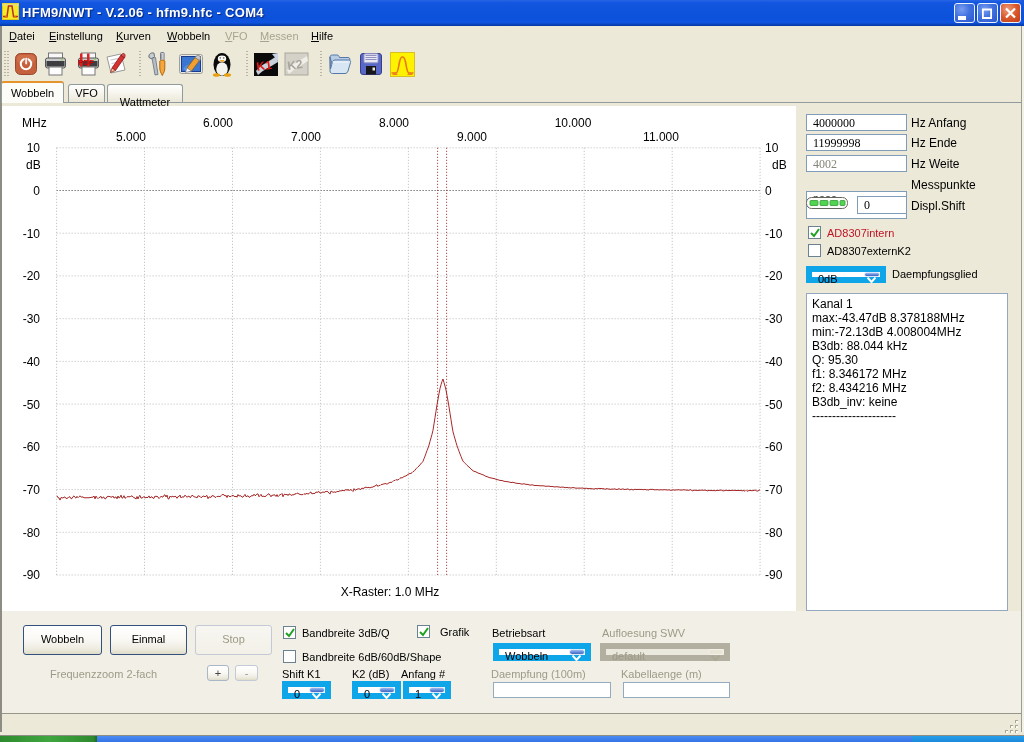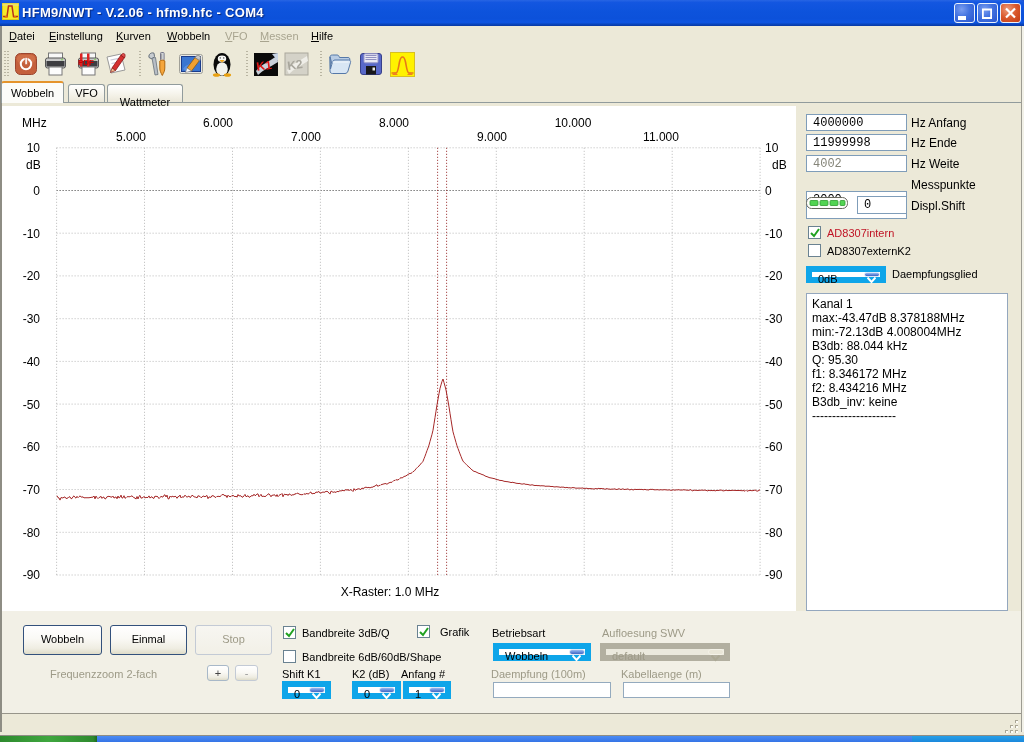--- a/index.html
+++ b/index.html
@@ -33,21 +33,21 @@
 #tab-active { left:1px; top:81px; width:63px; height:22px; background:#FCFCF9; padding-top:4px;
   border-top:2px solid #E5942C; z-index:3; }
 #tab-vfo { left:68px; top:84px; width:37px; height:18px; padding-top:2px; }
 #tab-watt { left:107px; top:84px; width:76px; height:18px; padding-top:11px; }
 #tabline { left:0px; top:102px; width:1021px; height:1px; background:#919B9C; }
 
 #chart { left:2px; top:106px; width:794px; height:505px; background:#FFFFFF; }
 .axlbl { position:absolute; font-size:12px; color:#000; }
 
 .xpinput { position:absolute; border:1px solid #7F9DB9; background:#fff; font-size:12px;
-  font-family:Liberation Mono, monospace; padding:1px 0 0 6px; color:#000; }
+  font-family:Liberation Serif, serif; padding:1px 0 0 6px; color:#000; }
 .xpinput.dis { background:#ffffff; color:#848478; }
 .lbl { position:absolute; font-size:11px; color:#000; white-space:nowrap; }
 .lbl.dis { color:#9D9A87; }
 .cb { position:absolute; width:13px; height:13px; background:#fff; border:1px solid #6A8291; }
 .combo { position:absolute; border:6px solid #0ea5e9; background:#fff; font-size:11px; color:#000;text-align:center; }
 .combo .val { position:absolute; left:6px; top:1px; }
 .combo .arr { position:absolute; right:0; top:0; bottom:0; width:16px;
   background:linear-gradient(180deg,#9CBAEE 0%,#6E93E0 45%,#4A6FC8 85%,#5A80D4 100%); border:1px solid #DCE8F8;
   border-radius:3px; }
 .combo.dis { background:#EBE9DD; color:#9D9A87; border-color:#B2AFA0; }
@@ -230,21 +230,21 @@
 <line x1="670.2" y1="41.8" x2="670.2" y2="469.0" stroke="#B9B9B9" stroke-width="1" stroke-dasharray="1 2"></line>
 <line x1="758.1" y1="41.8" x2="758.1" y2="469.0" stroke="#B9B9B9" stroke-width="1" stroke-dasharray="1 2"></line>
 <line x1="435.6" y1="41.8" x2="435.6" y2="469.0" stroke="#942222" stroke-width="1" stroke-dasharray="1 2"></line>
 <line x1="444.6" y1="41.8" x2="444.6" y2="469.0" stroke="#942222" stroke-width="1" stroke-dasharray="1 2"></line>
 <polyline points="55,389.7 56,391.7 57,391.9 58,394.1 59,391.5 60,391.8 61,392.0 62,391.1 63,391.0 64,392.5 65,392.3 66,391.9 67,390.8 68,390.9 69,392.7 70,392.5 71,390.7 72,389.9 73,391.4 74,392.1 75,390.3 76,391.7 77,390.7 78,389.9 79,390.8 80,391.3 81,390.7 82,392.0 83,391.6 84,391.9 85,391.6 86,391.9 87,391.6 88,391.7 89,391.3 90,391.3 91,391.1 92,390.0 93,392.9 94,390.1 95,391.6 96,392.6 97,391.5 98,391.2 99,390.3 100,392.4 101,391.1 102,391.2 103,393.0 104,392.5 105,390.7 106,390.6 107,390.2 108,390.8 109,390.9 110,391.2 111,390.1 112,392.1 113,391.4 114,390.9 115,392.8 116,390.0 117,392.0 118,391.3 119,389.1 120,392.1 121,391.8 122,389.7 123,392.3 124,391.7 125,390.7 126,390.8 127,390.6 128,390.9 129,389.9 130,390.2 131,390.6 132,391.9 133,391.9 134,393.1 135,390.5 136,393.0 137,390.3 138,389.4 139,392.2 140,391.8 141,391.6 142,390.4 143,392.0 144,391.3 145,391.6 146,391.4 147,389.9 148,392.1 149,391.0 150,390.8 151,392.2 152,392.3 153,390.0 154,390.6 155,390.2 156,391.0 157,392.6 158,391.6 159,390.2 160,391.0 161,391.0 162,389.2 163,388.8 164,391.0 165,389.1 166,392.8 167,392.9 168,390.1 169,391.2 170,390.3 171,390.4 172,391.0 173,390.2 174,390.7 175,392.3 176,390.6 177,390.6 178,389.0 179,391.9 180,390.8 181,391.2 182,390.9 183,389.1 184,390.4 185,391.2 186,390.6 187,390.0 188,391.6 189,390.9 190,389.2 191,389.8 192,390.7 193,391.1 194,391.1 195,392.0 196,389.7 197,390.2 198,390.4 199,391.7 200,391.2 201,390.0 202,390.2 203,390.9 204,390.0 205,389.5 206,392.7 207,390.9 208,391.2 209,391.4 210,389.6 211,389.9 212,390.0 213,391.4 214,391.3 215,390.3 216,390.6 217,390.1 218,390.9 219,389.6 220,388.5 221,388.7 222,388.7 223,390.1 224,389.3 225,391.6 226,389.2 227,390.4 228,390.5 229,390.6 230,389.4 231,389.7 232,389.8 233,391.0 234,390.0 235,391.2 236,388.5 237,390.0 238,389.7 239,389.9 240,391.2 241,391.0 242,389.8 243,388.4 244,390.7 245,390.3 246,389.7 247,391.2 248,391.1 249,390.0 250,389.6 251,389.9 252,388.2 253,389.7 254,389.2 255,388.0 256,387.9 257,390.8 258,389.7 259,388.3 260,390.6 261,390.1 262,390.4 263,390.5 264,390.2 265,389.1 266,388.1 267,387.8 268,389.1 269,390.8 270,389.1 271,389.4 272,388.7 273,389.1 274,390.5 275,388.6 276,390.7 277,389.5 278,388.6 279,388.5 280,387.5 281,390.8 282,388.5 283,388.1 284,389.0 285,388.1 286,389.6 287,388.0 288,388.1 289,389.4 290,389.1 291,388.6 292,389.0 293,387.5 294,388.2 295,387.2 296,387.2 297,388.1 298,388.3 299,388.8 300,388.6 301,388.6 302,387.6 303,388.5 304,387.7 305,387.5 306,388.0 307,387.7 308,386.3 309,386.1 310,388.0 311,387.4 312,387.5 313,387.4 314,385.9 315,386.5 316,385.9 317,385.5 318,387.1 319,386.8 320,386.6 321,385.8 322,386.5 323,385.9 324,385.4 325,385.4 326,385.8 327,387.1 328,388.1 329,385.1 330,385.5 331,386.4 332,386.0 333,385.9 334,386.6 335,385.2 336,385.8 337,385.4 338,384.6 339,385.1 340,384.5 341,384.5 342,384.7 343,384.6 344,383.2 345,384.5 346,383.2 347,384.8 348,383.6 349,383.9 350,384.4 351,385.5 352,382.6 353,384.2 354,383.9 355,383.1 356,383.0 357,382.7 358,383.3 359,383.5 360,381.9 361,382.8 362,381.9 363,381.6 364,381.0 365,381.7 366,381.6 367,381.3 368,382.0 369,381.3 370,381.2 371,381.1 372,380.2 373,380.3 374,379.0 375,378.9 376,380.5 377,379.3 378,379.6 379,378.6 380,378.6 381,378.0 382,378.0 383,377.5 384,377.7 385,378.3 386,377.4 387,376.9 388,376.4 389,376.3 390,376.3 391,375.3 392,374.3 393,374.6 394,373.5 395,374.2 396,373.7 397,373.4 398,372.3 399,371.5 400,372.1 401,371.3 402,370.5 403,370.2 404,370.0 405,369.0 406,368.6 407,367.7 408,367.5 409,367.4 410,366.7 411,365.6 412,365.3 413,364.1 414,362.8 415,361.8 416,360.8 417,360.1 418,358.5 419,357.8 420,356.6 421,355.3 422,352.7 423,350.2 424,347.4 425,344.6 426,342.0 427,339.1 428,335.4 429,331.9 430,328.3 431,324.2 432,317.9 433,311.6 434,305.2 435,298.8 436,293.2 437,287.7 438,282.5 439,278.9 440,275.4 441,273.0 442,276.6 443,280.1 444,284.0 445,289.5 446,295.0 447,300.9 448,307.3 449,313.7 450,320.0 451,325.8 452,329.4 453,332.9 454,336.4 455,339.8 456,342.5 457,345.2 458,347.9 459,350.4 460,353.0 461,355.1 462,356.2 463,357.2 464,358.2 465,359.3 466,360.2 467,361.0 468,362.0 469,362.9 470,364.0 471,364.6 472,365.5 473,365.4 474,366.0 475,366.4 476,367.0 477,367.4 478,367.6 479,368.1 480,368.5 481,368.8 482,369.2 483,370.0 484,370.3 485,370.7 486,371.0 487,371.5 488,371.8 489,371.9 490,372.2 491,372.3 492,372.7 493,372.7 494,373.5 495,373.7 496,373.7 497,374.1 498,374.5 499,374.4 500,374.6 501,374.8 502,375.3 503,375.4 504,375.5 505,375.7 506,375.7 507,376.1 508,376.1 509,376.7 510,376.3 511,376.3 512,376.8 513,376.7 514,377.4 515,377.2 516,377.6 517,377.4 518,377.5 519,378.0 520,378.0 521,378.1 522,377.6 523,378.2 524,378.3 525,378.4 526,378.5 527,378.8 528,379.1 529,379.1 530,378.7 531,379.1 532,379.3 533,379.6 534,379.4 535,379.5 536,379.7 537,379.5 538,379.9 539,379.8 540,379.7 541,379.9 542,379.8 543,380.2 544,380.3 545,380.1 546,380.3 547,380.1 548,380.4 549,380.5 550,380.5 551,380.5 552,381.0 553,380.8 554,380.9 555,380.6 556,381.1 557,380.8 558,381.4 559,381.2 560,381.0 561,381.3 562,381.0 563,381.9 564,381.4 565,381.5 566,381.6 567,382.0 568,381.5 569,382.3 570,381.5 571,381.7 572,381.6 573,382.0 574,382.2 575,382.1 576,382.2 577,382.0 578,382.2 579,382.1 580,382.1 581,381.9 582,382.8 583,382.5 584,382.2 585,382.3 586,382.6 587,382.6 588,382.6 589,382.6 590,382.8 591,382.9 592,383.0 593,382.8 594,382.4 595,383.0 596,382.5 597,382.3 598,382.8 599,382.2 600,382.9 601,382.5 602,382.9 603,383.3 604,382.9 605,382.5 606,383.2 607,382.9 608,383.3 609,383.3 610,383.0 611,383.2 612,383.0 613,382.8 614,383.5 615,383.4 616,383.2 617,382.6 618,383.3 619,383.4 620,383.2 621,382.7 622,383.5 623,383.4 624,383.3 625,383.2 626,382.8 627,383.7 628,383.9 629,383.4 630,383.3 631,384.1 632,383.6 633,383.2 634,383.6 635,383.4 636,383.5 637,383.4 638,383.4 639,383.5 640,383.3 641,383.8 642,383.6 643,383.3 644,383.8 645,383.8 646,383.9 647,384.0 648,383.1 649,383.6 650,383.2 651,383.5 652,383.7 653,383.9 654,383.7 655,383.8 656,383.6 657,384.1 658,383.8 659,383.7 660,383.9 661,383.9 662,383.7 663,383.7 664,383.9 665,383.9 666,384.1 667,383.8 668,384.0 669,384.4 670,384.1 671,383.8 672,383.9 673,384.3 674,383.8 675,383.9 676,383.9 677,383.6 678,384.2 679,383.9 680,384.2 681,383.8 682,383.8 683,384.0 684,383.9 685,384.4 686,384.0 687,384.5 688,383.6 689,383.9 690,384.6 691,385.0 692,383.9 693,384.5 694,384.1 695,384.6 696,384.3 697,384.5 698,384.1 699,384.4 700,383.9 701,384.5 702,384.0 703,384.3 704,384.2 705,384.8 706,384.9 707,384.1 708,384.7 709,384.5 710,384.5 711,384.7 712,384.4 713,384.8 714,384.8 715,384.2 716,384.7 717,384.2 718,384.3 719,384.0 720,384.3 721,385.0 722,384.7 723,384.6 724,384.2 725,384.4 726,384.7 727,384.4 728,384.6 729,384.4 730,384.5 731,384.2 732,384.5 733,384.3 734,384.6 735,384.4 736,384.6 737,384.4 738,384.5 739,384.6 740,384.7 741,384.7 742,384.5 743,385.3 744,384.3 745,385.3 746,384.7 747,384.7 748,384.4 749,384.6 750,384.7 751,384.6 752,384.4 753,384.0 754,384.5 755,385.3 756,384.8 757,384.5 758,383.7" fill="none" stroke="#A62828" stroke-width="1"></polyline>
 </svg>
 <div class="axlbl" style="left:106px;top:130px;width:50px;text-align:center">5.000</div>
 <div class="axlbl" style="left:193px;top:116px;width:50px;text-align:center">6.000</div>
 <div class="axlbl" style="left:281px;top:130px;width:50px;text-align:center">7.000</div>
 <div class="axlbl" style="left:369px;top:116px;width:50px;text-align:center">8.000</div>
-<div class="axlbl" style="left:457px;top:130px;width:50px;text-align:right">9.000</div>
+<div class="axlbl" style="left:457px;top:130px;width:50px;text-align:left">9.000</div>
 <div class="axlbl" style="left:548px;top:116px;width:50px;text-align:center">10.000</div>
 <div class="axlbl" style="left:636px;top:130px;width:50px;text-align:center">11.000</div>
 <div class="axlbl" style="left:22px;top:116px">MHz</div>
 <div class="axlbl" style="left:0px;top:141px;width:40px;text-align:right">10</div>
 <div class="axlbl" style="left:765px;top:141px">10</div>
 <div class="axlbl" style="left:0px;top:184px;width:40px;text-align:right">0</div>
 <div class="axlbl" style="left:765px;top:184px">0</div>
 <div class="axlbl" style="left:0px;top:227px;width:40px;text-align:right">-10</div>
 <div class="axlbl" style="left:765px;top:227px">-10</div>
 <div class="axlbl" style="left:0px;top:269px;width:40px;text-align:right">-20</div>

